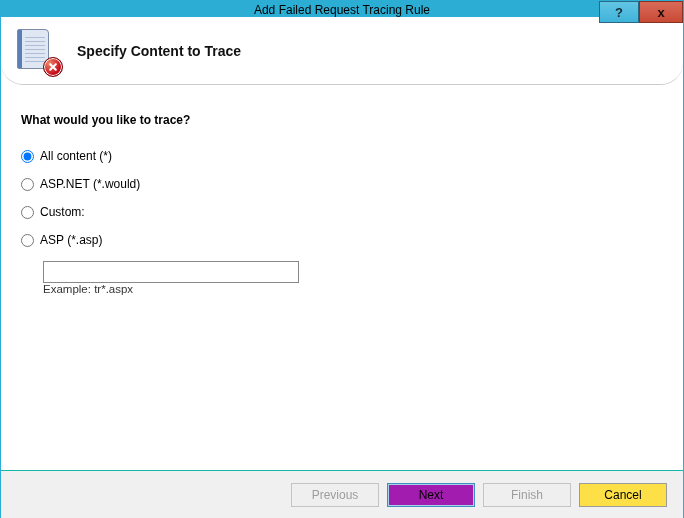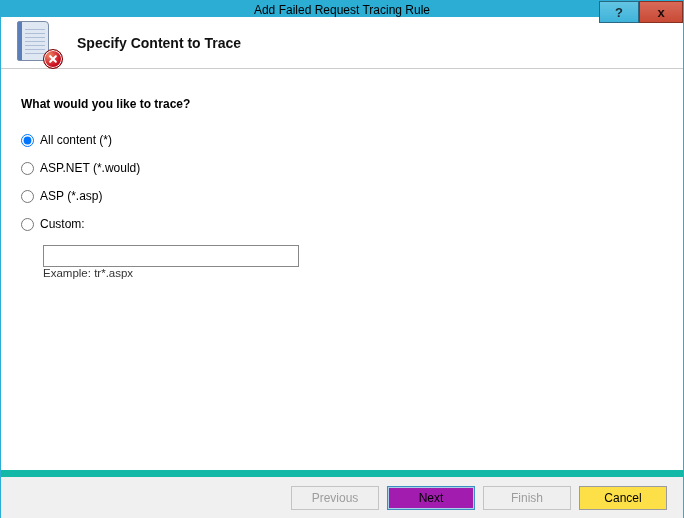--- a/index.html
+++ b/index.html
@@ -46,26 +46,27 @@
     margin-top: 0;
   }
   .tb-btn.close {
     background: linear-gradient(#d96a59, #c84a35);
     color: #1b0b0b;
     border-color: #8a3020;
     margin-right: 0;
     width: 44px;
   }
   .header {
-    height: 52px;
+    height: 68px;
     background: #fff;
     border-bottom: 1px solid #ccc;
     display: flex;
     align-items: center;
     padding: 0 16px;
+    border-radius: 22px;
   }
   .header-icon {
     width: 40px;
     height: 44px;
     position: relative;
     margin-right: 20px;
   }
   .book {
     width: 32px;
     height: 40px;
@@ -150,21 +151,21 @@
     color: #333;
     font-size: 11.5px;
   }
   .footer {
     position: absolute;
     left: 1px;
     right: 1px;
     bottom: 0;
     height: 48px;
     background: #f0f0f0;
-    border-top: 7px solid #14b8a6;
+    border-top: 1px solid #14b8a6;
     display: flex;
     align-items: center;
     justify-content: flex-end;
     padding: 0 16px;
     gap: 8px;
   }
   .btn {
     width: 88px;
     height: 24px;
     font-size: 12px;
@@ -212,26 +213,26 @@
     <label>All content (*)</label>
   </div>
 
   <div class="radio-row">
     <input type="radio" name="trace" style="">
     <label>ASP.NET (*.would)</label>
   </div>
 
   <div class="radio-row">
     <input type="radio" name="trace" style="">
+    <label>Custom:</label>
+  </div>
+
+  <div class="radio-row">
+    <input type="radio" name="trace" style="">
     <label>ASP (*.asp)</label>
-  </div>
-
-  <div class="radio-row">
-    <input type="radio" name="trace" style="">
-    <label>Custom:</label>
   </div>
 
   <div class="custom-block">
     <input type="text" class="custom-input" value="" style="">
     <div class="example">Example: tr*.aspx</div>
   </div>
 </div>
 
 <div class="footer">
   <button class="btn disabled">Previous</button>

